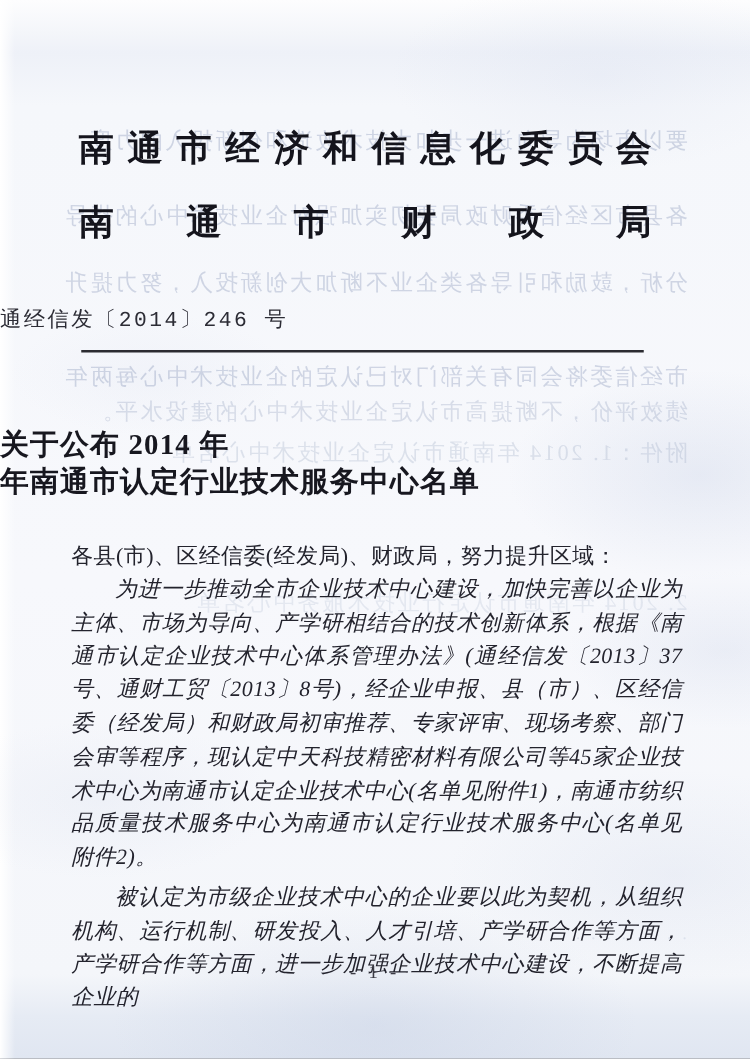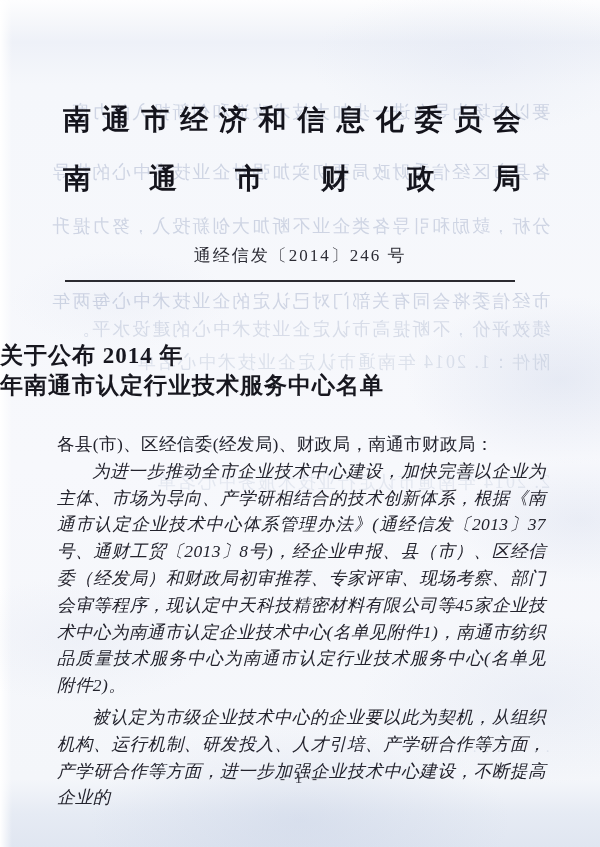--- a/index.html
+++ b/index.html
@@ -45,21 +45,21 @@
   .agency {
     position:absolute; top:90px; left:63px; width:458px;
     color:#14141c; font-weight:700;
   }
   .agency-line {
     font-size:28px; line-height:59px;
     text-align:justify; text-align-last:justify;
   }
   .doc-number {
     position:absolute; top:244px; left:0; width:100%;
-    text-align:center; font-size:17px; letter-spacing:2px; color:#2c2c35;
+    font-size:17px; letter-spacing:2px; color:#2c2c35;font-family:Liberation Mono, monospace;
   }
   .rule {
     position:absolute; top:280px; left:65px; width:450px; height:2px;
     background:#2b2b31;
   }
   .doc-title {
     position:absolute; top:341px; left:0; width:100%;
     text-align:left; font-weight:700; font-size:23px; line-height:30px;
     color:#17171f; letter-spacing:1px;
   }
@@ -99,19 +99,19 @@
   <div class="doc-number">通经信发〔2014〕246 号</div>
 
   <div class="rule"></div>
 
   <div class="doc-title">
     <div>关于公布 2014 年</div>
     <div>年南通市认定行业技术服务中心名单</div>
   </div>
 
   <div class="body-text">
-    <p class="salutation">各县(市)、区经信委(经发局)、财政局，南通市财政局：</p>
+    <p class="salutation">各县(市)、区经信委(经发局)、财政局，努力提升区域：</p>
     <p class="para">为进一步推动全市企业技术中心建设，加快完善以企业为主体、市场为导向、产学研相结合的技术创新体系，根据《南通市认定企业技术中心体系管理办法》(通经信发〔2013〕37号、通财工贸〔2013〕8号)，经企业申报、县（市）、区经信委（经发局）和财政局初审推荐、专家评审、现场考察、部门会审等程序，现认定中天科技精密材料有限公司等45家企业技术中心为南通市认定企业技术中心(名单见附件1)，南通市纺织品质量技术服务中心为南通市认定行业技术服务中心(名单见附件2)。</p>
     <p class="para">被认定为市级企业技术中心的企业要以此为契机，从组织机构、运行机制、研发投入、人才引培、产学研合作等方面，产学研合作等方面，进一步加强企业技术中心建设，不断提高企业的</p>
   </div>
 
   <div class="page-number">- 1 -</div>
 </div>
 
 </body></html>

